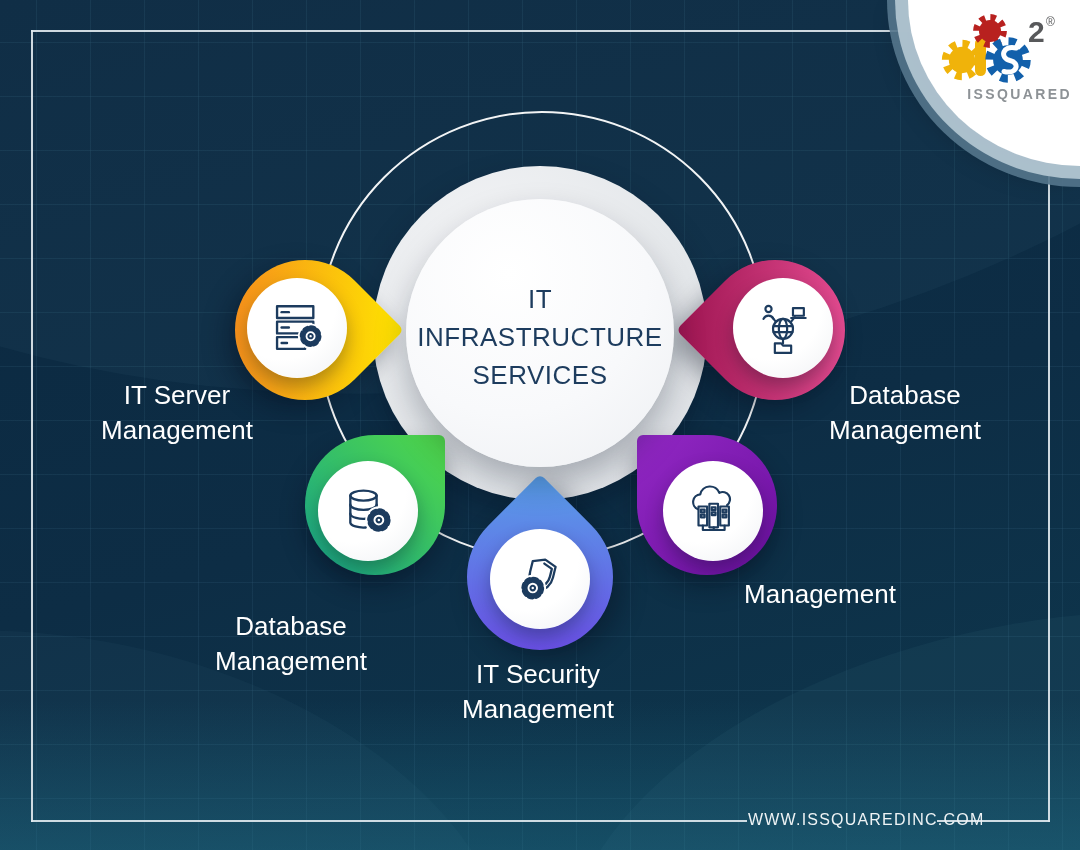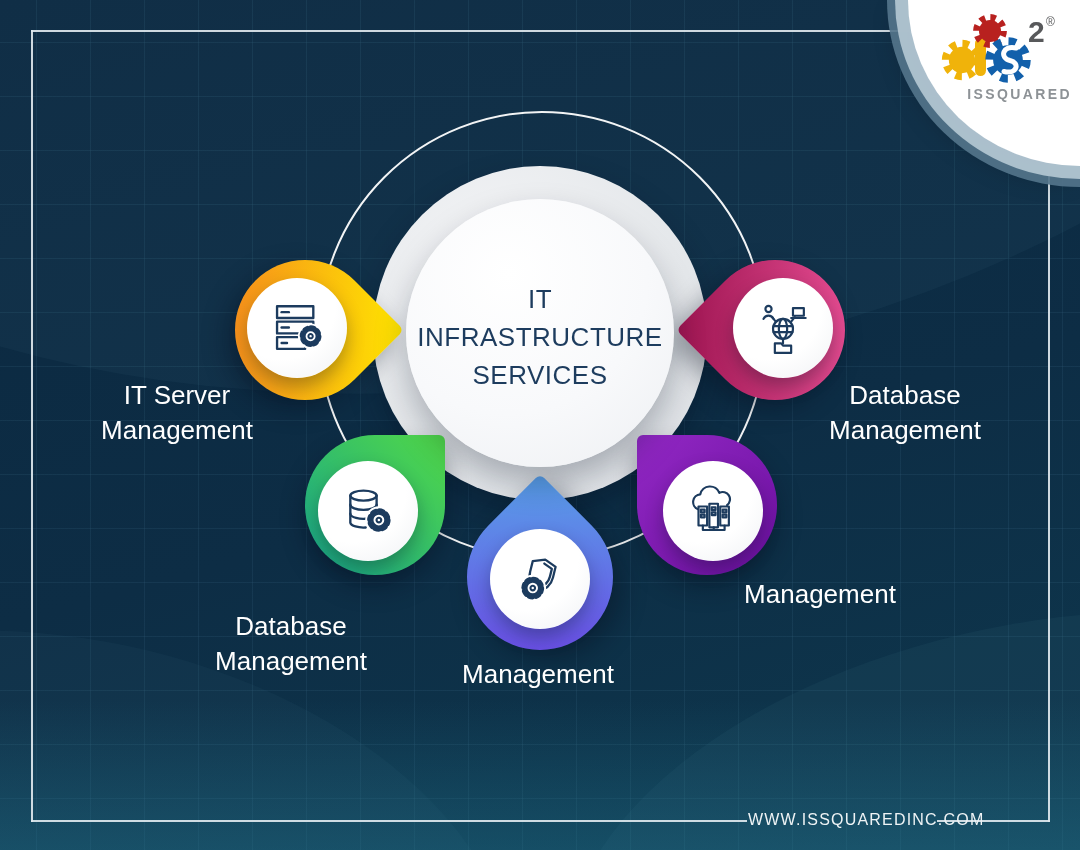--- a/index.html
+++ b/index.html
@@ -203,20 +203,21 @@
     <div>Management</div>
   </div>
   <div class="node-label lb-database">
     <div>Database</div>
     <div>Management</div>
   </div>
   <div class="node-label lb-virtualization">
     <div>Management</div>
   </div>
   <div class="node-label lb-security">
+    <div>IT Security</div>
     <div>Management</div>
   </div>
 
   <div class="logo-corner">
     <div class="logo-inner">
       <svg width="140" height="70" viewBox="0 0 140 70">
         <rect x="55" y="24" width="11" height="38" rx="5.5" fill="#f0b30a"></rect>
         <use href="#lgear" fill="#f0b30a" stroke="#f0b30a" transform="translate(42,46) scale(1.55)"></use>
         <use href="#lgear" fill="#b8211f" stroke="#b8211f" transform="translate(70,17) scale(1.3)"></use>
         <use href="#lgear" fill="#1260ab" stroke="#1260ab" transform="translate(88,46) scale(1.75)"></use>

